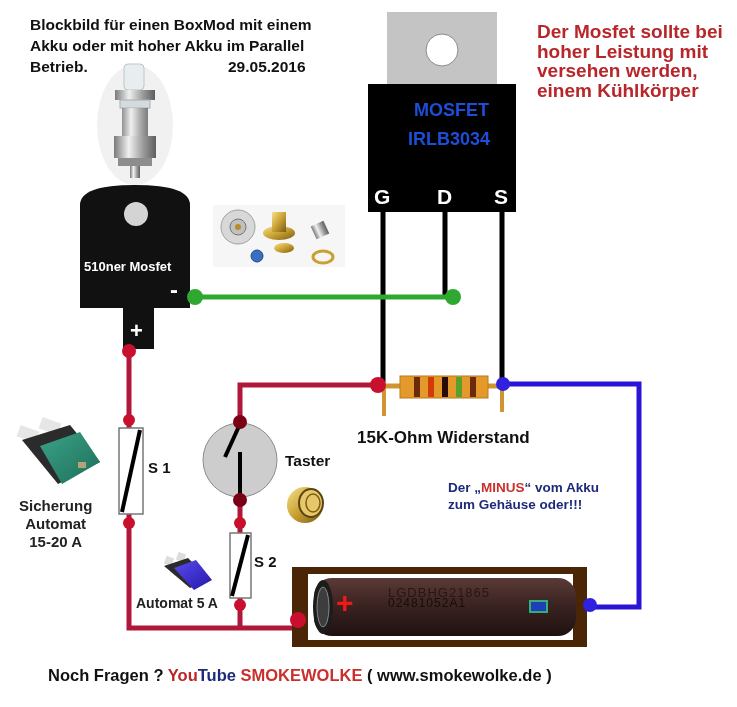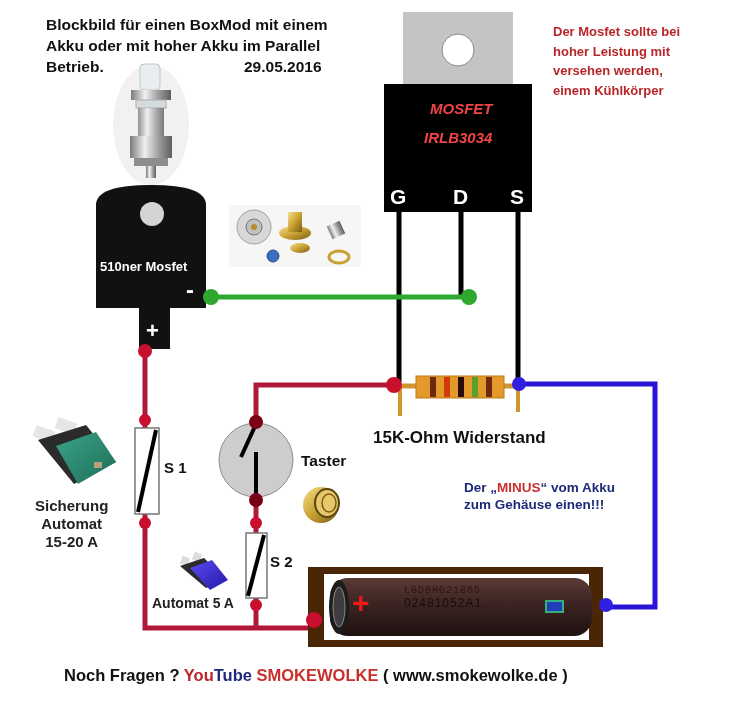--- a/index.html
+++ b/index.html
@@ -1,23 +1,23 @@
 <!DOCTYPE html>
 <html><head>
 <meta charset="utf-8">
 <style>
   html, body { margin:0; padding:0; background:#ffffff; }
   body { width:737px; height:707px; position:relative; overflow:hidden;
          font-family:"Liberation Sans", "DejaVu Sans", sans-serif; }
-  #stage { position:absolute; left:16px; top:0; width:671px; height:707px; }
+  #stage { position:absolute; left:0; top:0; width:671px; height:707px; }
   .txt { position:absolute; font-weight:bold; white-space:nowrap; }
   .title { left:30px; top:14px; font-size:15.5px; line-height:21px; color:#111; }
   .title .date { position:absolute; left:198px; top:42px; }
-  .note-red { left:537px; top:22px; font-size:13px; line-height:19.5px; color:#b8262a; }
-  .mos-label { color:#ef4444; font-size:15px;font-style:italic; }
+  .note-red { left:537px; top:22px; font-size:19px; line-height:19.5px; color:#b8262a; }
+  .mos-label { color:#1d4ed8; font-size:18px; }
   .pin { color:#fff; font-size:21px; }
   .buchse { left:84px; top:259px; color:#fff; font-size:13px; }
   .lbl { color:#111; font-size:16px; }
   .lbl-norm { color:#222; font-size:15px; line-height:18px; font-weight:bold;text-align:center; }
   .note-blue { left:448px; top:479px; font-size:13.5px; line-height:17px; color:#1d2a7a; }
   .note-blue .hl { color:#c9302c;margin-top:48px; }
   .footer { left:48px; top:666px; font-size:16.5px; color:#111; }
   .footer .yt-you { color:#b8262a; }
   .footer .yt-tube { color:#1d2a7a; }
   .footer .sw { color:#c9302c; }
@@ -214,23 +214,23 @@
 
 <div class="txt lbl-norm" style="left:19px; top:497px;">
   <div>Sicherung</div>
   <div>Automat</div>
   <div>15-20 A</div>
 </div>
 <span class="txt lbl-norm" style="left:136px; top:594px; font-size:14px;">Automat 5 A</span>
 
 <div class="txt note-blue">
   <div><span>Der „</span><span class="hl">MINUS</span><span>“ vom Akku</span></div>
-  <div>zum Gehäuse einen!!!</div>
+  <div>zum Gehäuse oder!!!</div>
 </div>
 
 <span class="txt" style="left:336px; top:588px; color:#f01818; font-size:30px; line-height:30px;">+</span>
-<span class="txt" style="left:388px; top:585px; color:#2a1614; font-size:10px; font-weight:normal; font-family:Liberation Mono, monospace; letter-spacing:1px;">LGDBHG21865</span>
+<span class="txt" style="left:388px; top:585px; color:#2a1614; font-size:13px; font-weight:normal; font-family:Liberation Sans, sans-serif; letter-spacing:1px;">LGDBHG21865</span>
 <span class="txt" style="left:388px; top:596px; color:#1a0c0a; font-size:12px; font-weight:normal; font-family:Liberation Sans, sans-serif; letter-spacing:1px;">02481052A1</span>
 
 <div class="txt footer">
   <span>Noch Fragen ? </span><span class="yt-you">You</span><span class="yt-tube">Tube</span><span class="sw"> SMOKEWOLKE</span><span> (  www.smokewolke.de  )</span>
 </div>
 </div>
 
 </body></html>

